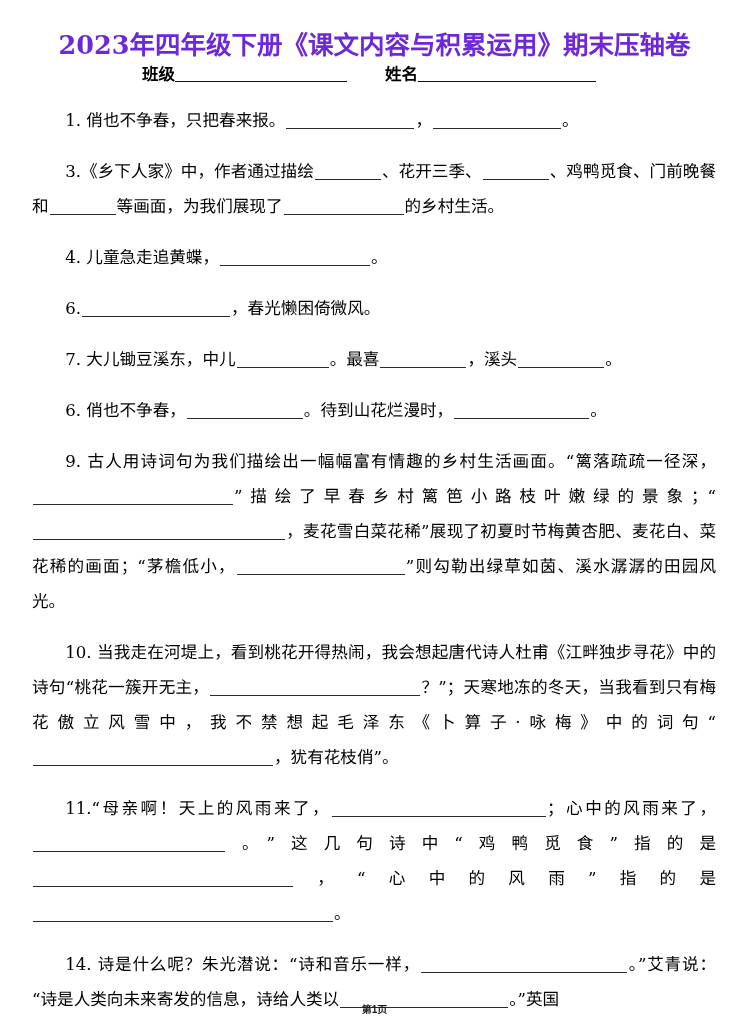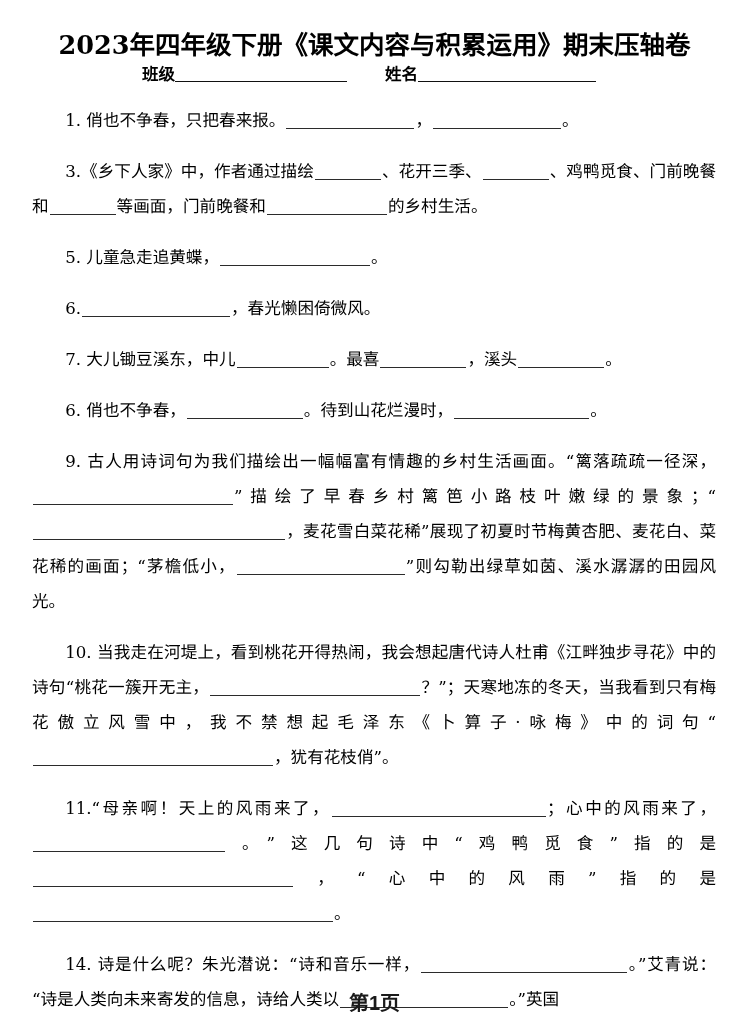--- a/index.html
+++ b/index.html
@@ -29,21 +29,21 @@
   .doc-title {
     text-align: center;
     font-size: 25.5px;
     font-weight: bold;
     letter-spacing: 0px;
     line-height: 1.2;
     margin: 0;
     padding-top: 30px;
     font-family: "DejaVu Serif", "Liberation Serif", serif;
     white-space: nowrap;
-    color: #000000;
+    color: #6d28d9;
   }
 
   
   .idline {
     margin-top: 2px;
     padding-left: 142px;
     font-size: 16.5px;
     line-height: 1.5;
     white-space: nowrap;
     font-weight: bold;
@@ -84,41 +84,41 @@
     margin: 0 1px;
   }
 
   
   .footer {
     position: absolute;
     left: 0;
     right: 0;
     bottom: 8px;
     text-align: center;
-    font-size: 20px;
+    font-size: 10px;
     font-weight: bold;
     font-family: "Liberation Sans", sans-serif;
     color: #1a1a1a;
   }
 </style>
 </head>
 <body>
 
 <div class="page">
 
   <h1 class="doc-title">2023年四年级下册《课文内容与积累运用》期末压轴卷</h1>
 
   <div class="idline">
     <span>班级</span><span class="blank-id cls"></span><span class="gap"></span><span>姓名</span><span class="blank-id nm"></span>
   </div>
 
   <div class="body-block" id="questions">
       <p class="q"><span>1. 俏也不争春，只把春来报。</span><span class="bl" style="width: 128px;"></span><span>，</span><span class="bl" style="width: 128px;"></span><span>。</span></p>
-      <p class="q"><span>3.《乡下人家》中，作者通过描绘</span><span class="bl" style="width: 66px;"></span><span>、花开三季、</span><span class="bl" style="width: 66px;"></span><span>、鸡鸭觅食、门前晚餐和</span><span class="bl" style="width: 66px;"></span><span>等画面，门前晚餐和</span><span class="bl" style="width: 120px;"></span><span>的乡村生活。</span></p>
-      <p class="q"><span>5. 儿童急走追黄蝶，</span><span class="bl" style="width: 150px;"></span><span>。</span></p>
+      <p class="q"><span>3.《乡下人家》中，作者通过描绘</span><span class="bl" style="width: 66px;"></span><span>、花开三季、</span><span class="bl" style="width: 66px;"></span><span>、鸡鸭觅食、门前晚餐和</span><span class="bl" style="width: 66px;"></span><span>等画面，为我们展现了</span><span class="bl" style="width: 120px;"></span><span>的乡村生活。</span></p>
+      <p class="q"><span>4. 儿童急走追黄蝶，</span><span class="bl" style="width: 150px;"></span><span>。</span></p>
       <p class="q"><span>6.</span><span class="bl" style="width: 148px;"></span><span>，春光懒困倚微风。</span></p>
       <p class="q"><span>7. 大儿锄豆溪东，中儿</span><span class="bl" style="width: 92px;"></span><span>。最喜</span><span class="bl" style="width: 86px;"></span><span>，溪头</span><span class="bl" style="width: 86px;"></span><span>。</span></p>
       <p class="q"><span>6. 俏也不争春，</span><span class="bl" style="width: 116px;"></span><span>。待到山花烂漫时，</span><span class="bl" style="width: 135px;"></span><span>。</span></p>
       <p class="q"><span>9. 古人用诗词句为我们描绘出一幅幅富有情趣的乡村生活画面。“篱落疏疏一径深，</span><span class="bl" style="width: 200px;"></span><span>”描绘了早春乡村篱笆小路枝叶嫩绿的景象；“</span><span class="bl" style="width: 252px;"></span><span>，麦花雪白菜花稀”展现了初夏时节梅黄杏肥、麦花白、菜花稀的画面；“茅檐低小，</span><span class="bl" style="width: 168px;"></span><span>”则勾勒出绿草如茵、溪水潺潺的田园风光。</span></p>
       <p class="q"><span>10. 当我走在河堤上，看到桃花开得热闹，我会想起唐代诗人杜甫《江畔独步寻花》中的诗句“桃花一簇开无主，</span><span class="bl" style="width: 210px;"></span><span>？”；天寒地冻的冬天，当我看到只有梅花傲立风雪中，我不禁想起毛泽东《卜算子·咏梅》中的词句“</span><span class="bl" style="width: 240px;"></span><span>，犹有花枝俏”。</span></p>
       <p class="q"><span>11.“母亲啊！天上的风雨来了，</span><span class="bl" style="width: 214px;"></span><span>；心中的风雨来了，</span><span class="bl" style="width: 192px;"></span><span>。”这几句诗中“鸡鸭觅食”指的是</span><span class="bl" style="width: 260px;"></span><span>，“心中的风雨”指的是</span><span class="bl" style="width: 300px;"></span><span>。</span></p>
       <p class="q"><span>14. 诗是什么呢？朱光潜说：“诗和音乐一样，</span><span class="bl" style="width: 206px;"></span><span>。”艾青说：“诗是人类向未来寄发的信息，诗给人类以</span><span class="bl" style="width: 168px;"></span><span>。”英国</span></p>
     </div>
 
   <div class="footer">第1页</div>

